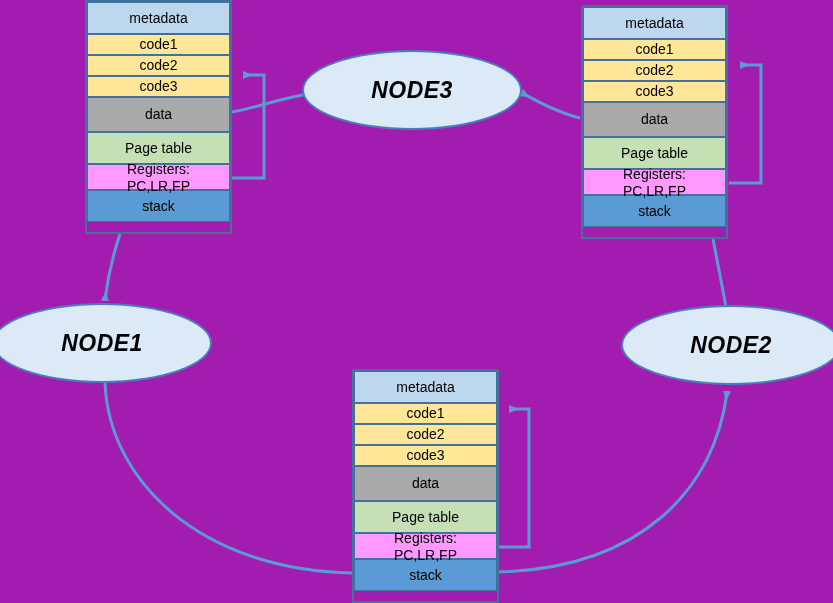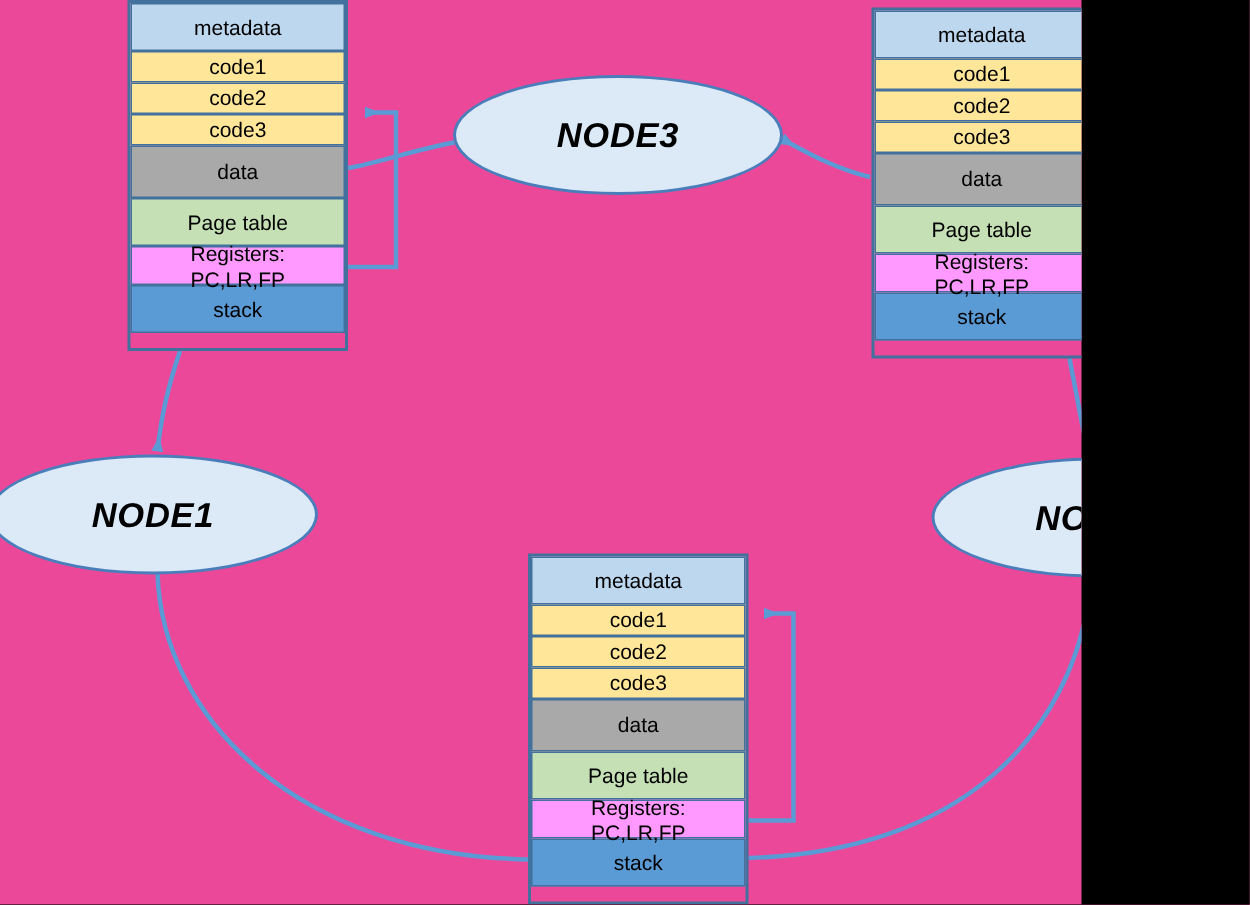--- a/index.html
+++ b/index.html
@@ -2,23 +2,23 @@
 <html><head>
 <meta charset="utf-8">
 <style>
   html, body {
     margin: 0;
     padding: 0;
     background: #000000;
   }
   #canvas {
     position: relative;
-    width: 721px;
+    width: 833px;
     height: 603px;
-    background: #ec4899;
+    background: #a21caf;
     overflow: hidden;
     font-family: "Liberation Sans", sans-serif;
   }
   #edges {
     position: absolute;
     left: 0; top: 0;
     width: 833px;
     height: 603px;
     pointer-events: none;
   }

